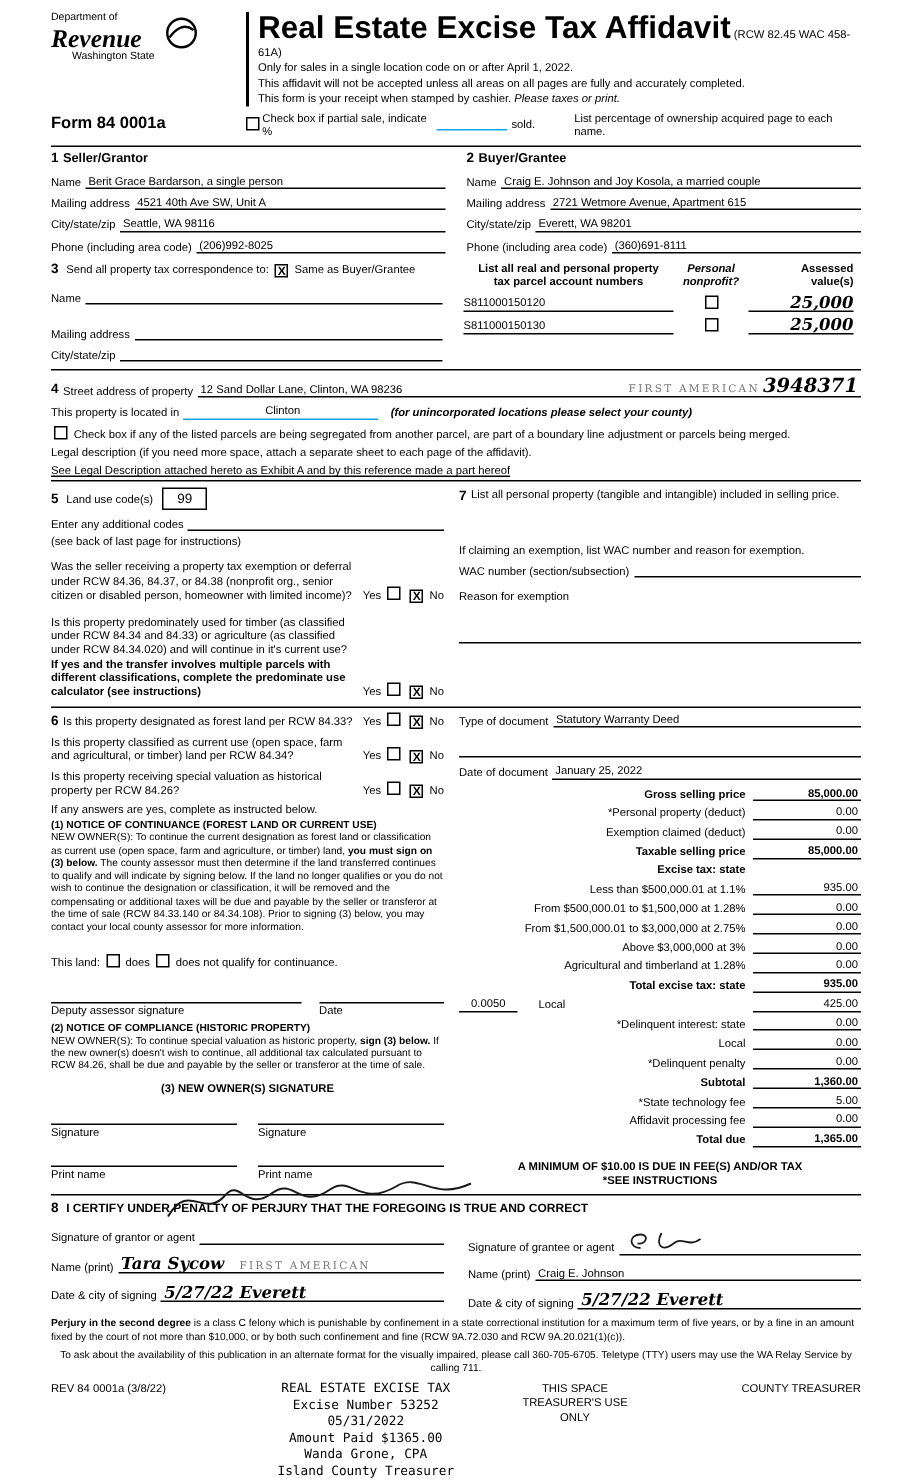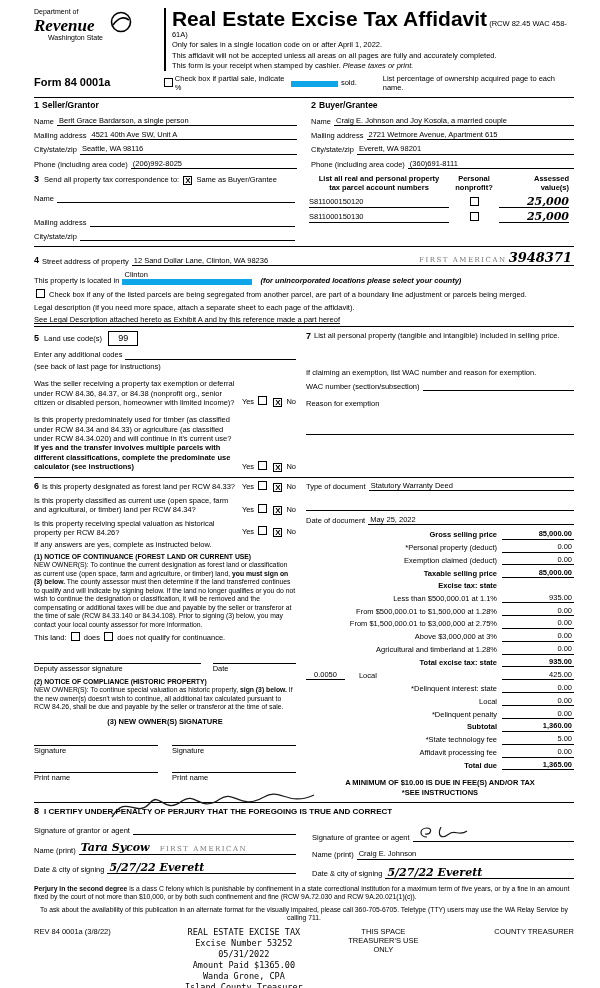--- a/index.html
+++ b/index.html
@@ -15,42 +15,42 @@
   .sec-num { font-weight:bold; font-size:9px; margin-right:3px; }
   .sec-title { font-weight:bold; font-size:8.5px; }
   .cb {
     display:inline-block; width:9px; height:9px; border:1px solid #000;
     font-size:8px; line-height:8px; text-align:center; vertical-align:-1px;
     font-weight:bold; margin:0 2px;
   }
   .field { display:flex; align-items:flex-end; margin-top:4px; }
   .lbl { white-space:nowrap; margin-right:3px; }
   .val { flex:1; border-bottom:1px solid #000; padding:0 2px; min-height:10px; }
-  .blank { display:inline-block; border-bottom:6px solid #0ea5e9; min-height:9px; }
+  .blank { display:inline-block; border-bottom:1px solid #0ea5e9; min-height:9px;text-align:center; }
   .two-col { display:flex; }
   .two-col > .col { flex:1; }
   .hdr { display:flex; align-items:flex-start; }
   .logo-area { display:flex; align-items:flex-start; width:128px; flex-shrink:0; }
   .dept-small { font-size:7px; }
   .dept-big { font-family:"Liberation Serif", serif; font-weight:bold; font-style:italic; font-size:17px; line-height:1; }
   .dept-state { font-size:7px; margin-left:14px; }
   .vline { width:2px; background:#000; align-self:stretch; margin:0 6px 0 2px; }
   .title-main { font-weight:bold; font-size:21px; line-height:1.05; }
   .hdr-sub { font-size:7.5px; margin-top:1px; }
   .formnum-row { display:flex; align-items:center; margin-top:3px; }
   .formnum { font-weight:bold; font-size:11px; width:128px; flex-shrink:0; }
   .section { border-top:1px solid #000; margin-top:5px; padding-top:2px; }
   .yesno { white-space:nowrap; margin-left:4px; }
   .q { display:flex; align-items:flex-end; margin-top:4px; }
   .q .qtext { flex:1; }
   .parcel-table { width:265px; flex-shrink:0; }
   .parcel-hdr { display:flex; font-weight:bold; }
   .parcel-row { display:flex; align-items:flex-end; margin-top:3px; }
   .pt-col1 { width:140px; }
-  .pt-col2 { width:50px; text-align:center; }
+  .pt-col2 { width:50px; text-align:center;font-style:italic; }
   .pt-col3 { width:70px; text-align:right; }
   .uline { border-bottom:1px solid #000; min-height:10px; }
   .handwrite { font-family:"DejaVu Serif", serif; font-style:italic; font-weight:bold; font-size:11px; line-height:1; }
   .stamp-faint { color:#777; font-family:"DejaVu Serif", serif; letter-spacing:1.5px; font-size:7px; }
   .codebox { display:inline-block; border:1px solid #000; min-width:30px; padding:1px 4px; font-size:9px; text-align:center; margin-left:4px; }
   .small { font-size:6.8px; }
   .taxrow { display:flex; align-items:flex-end; margin-top:2.5px; }
   .taxrow .tlabel { flex:1; text-align:right; padding-right:5px; }
   .taxrow .tamt { width:72px; border-bottom:1px solid #000; text-align:right; padding-right:2px; min-height:9px; }
   .taxrow .tamt.noline { border-bottom:none; }
@@ -300,21 +300,21 @@
           <span class="cb"></span>
           <span class="cb">X</span>
           <span>No</span>
         </span>
       </div>
       <div style="margin-top:3px">If any answers are yes, complete as instructed below.</div>
       <div class="bold small" style="margin-top:3px">(1) NOTICE OF CONTINUANCE (FOREST LAND OR CURRENT USE)</div>
       <div class="small">
         <span>NEW OWNER(S): To continue the current designation as forest land or classification as current use (open space, farm and agriculture, or timber) land, </span><span class="bold">you must sign on (3) below.</span><span> The county assessor must then determine if the land transferred continues to qualify and will indicate by signing below. If the land no longer qualifies or you do not wish to continue the designation or classification, it will be removed and the compensating or additional taxes will be due and payable by the seller or transferor at the time of sale (RCW 84.33.140 or 84.34.108). Prior to signing (3) below, you may contact your local county assessor for more information.</span>
       </div>
-      <div style="margin-top:3px">
+      <div style="margin-top:13px">
         <span>This land:</span>
         <span class="cb"></span>
         <span>does</span>
         <span class="cb"></span>
         <span>does not qualify for continuance.</span>
       </div>
       <div style="display:flex;gap:12px;margin-top:12px">
         <div style="flex:2" class="uline"></div>
         <div style="flex:1" class="uline"></div>
       </div>
@@ -350,21 +350,21 @@
     </div>
 
     <div class="mid-right">
       <div class="field" style="margin-top:1px">
         <span class="lbl">Type of document</span>
         <span class="val">Statutory Warranty Deed</span>
       </div>
       <div class="uline" style="margin-top:10px"></div>
       <div class="field">
         <span class="lbl">Date of document</span>
-        <span class="val">May 25, 2022</span>
+        <span class="val">January 25, 2022</span>
       </div>
       <div style="margin-top:4px">
         <div class="taxrow bold">
             <span class="tlabel">Gross selling price</span>
             <span class="tamt">85,000.00</span>
           </div>
         <div class="taxrow">
             <span class="tlabel">*Personal property (deduct)</span>
             <span class="tamt">0.00</span>
           </div>

